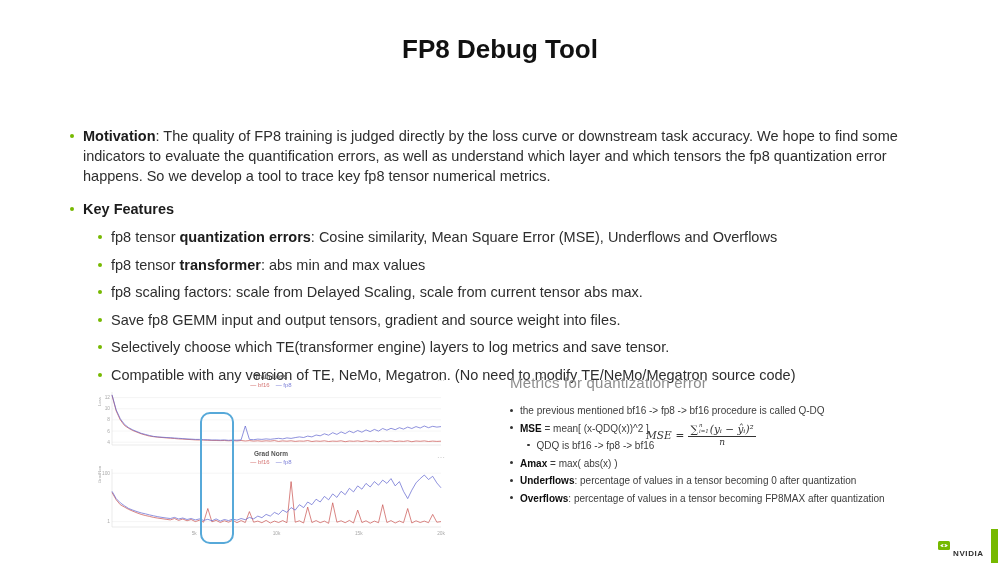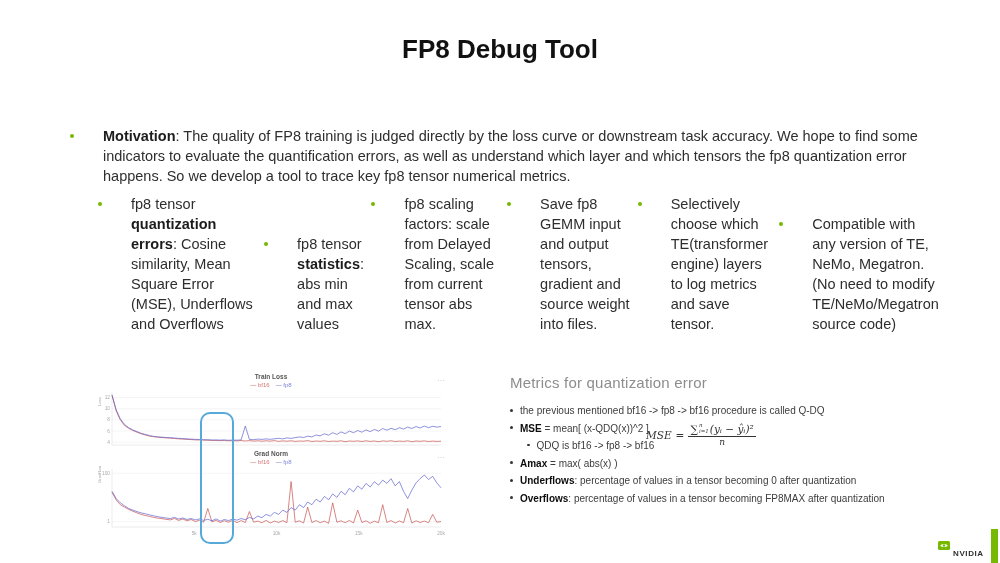--- a/index.html
+++ b/index.html
@@ -3,24 +3,24 @@
 <meta charset="utf-8">
 <style>
   html,body{margin:0;padding:0;}
   body{width:1000px;height:563px;background:#fff;position:relative;overflow:hidden;
        font-family:"Liberation Sans",sans-serif;color:#2e2e2e;}
   .slide-title{position:absolute;top:34px;left:0;width:1000px;text-align:center;
        font-size:26px;font-weight:bold;color:#111;}
   .main-content{position:absolute;left:70px;top:126px;width:872px;}
   .b-row{display:flex;gap:9px;}
   .g-dot{width:4px;height:4px;border-radius:50%;background:#76b900;margin-top:8px;flex:none;}
-  .b-text{font-size:14.5px;line-height:1.38;color:#2e2e2e;margin-left:20px;}
+  .b-text{font-size:14.5px;line-height:1.38;color:#2e2e2e;}
   .kf-row{margin-top:13px;}
   .kf-head{font-size:14.5px;font-weight:bold;color:#1c1c1c;line-height:1.38;}
-  .sub-list{margin-left:28px;margin-top:8px;display:flex;gap:7.5px;align-items:flex-end;}
+  .sub-list{margin-left:28px;margin-top:8px;display:flex;flex-direction:column;gap:7.5px;}
   .bld{font-weight:bold;color:#1c1c1c;}
 
   
   .charts{position:absolute;left:95px;top:372px;width:352px;}
   .chart-title{text-align:center;font-size:6.5px;font-weight:bold;color:#555;height:9px;line-height:9px;}
   .chart-legend{position:relative;text-align:center;font-size:6px;height:8px;line-height:8px;color:#999;}
   .chart-legend .lg{margin:0 3px;}
   .dots{position:absolute;right:2px;top:-4px;color:#ccc;font-size:8px;}
   svg.plot{display:block;}
   .highlight{position:absolute;left:105px;top:40px;width:30px;height:128px;
@@ -50,28 +50,32 @@
 </head>
 <body>
 
 <div class="slide-title">FP8 Debug Tool</div>
 
 <div class="main-content">
   <div class="b-row">
     <span class="g-dot"></span>
     <div class="b-text"><span class="bld">Motivation</span><span>: The quality of FP8 training is judged directly by the loss curve or downstream task accuracy. We hope to find some indicators to evaluate the quantification errors, as well as understand which layer and which tensors the fp8 quantization error happens. So we develop a tool to trace key fp8 tensor numerical metrics.</span></div>
   </div>
+  <div class="b-row kf-row">
+    <span class="g-dot"></span>
+    <div class="b-text kf-head">Key Features</div>
+  </div>
   <div class="sub-list">
     <div class="b-row">
       <span class="g-dot"></span>
       <div class="b-text"><span>fp8 tensor </span><span class="bld">quantization errors</span><span>: Cosine similarity, Mean Square Error (MSE), Underflows and Overflows</span></div>
     </div>
     <div class="b-row">
       <span class="g-dot"></span>
-      <div class="b-text"><span>fp8 tensor </span><span class="bld">statistics</span><span>: abs min and max values</span></div>
+      <div class="b-text"><span>fp8 tensor </span><span class="bld">transformer</span><span>: abs min and max values</span></div>
     </div>
     <div class="b-row">
       <span class="g-dot"></span>
       <div class="b-text"><span>fp8 scaling factors: scale from Delayed Scaling, scale from current tensor abs max.</span></div>
     </div>
     <div class="b-row">
       <span class="g-dot"></span>
       <div class="b-text"><span>Save fp8 GEMM input and output tensors, gradient and source weight into files.</span></div>
     </div>
     <div class="b-row">

